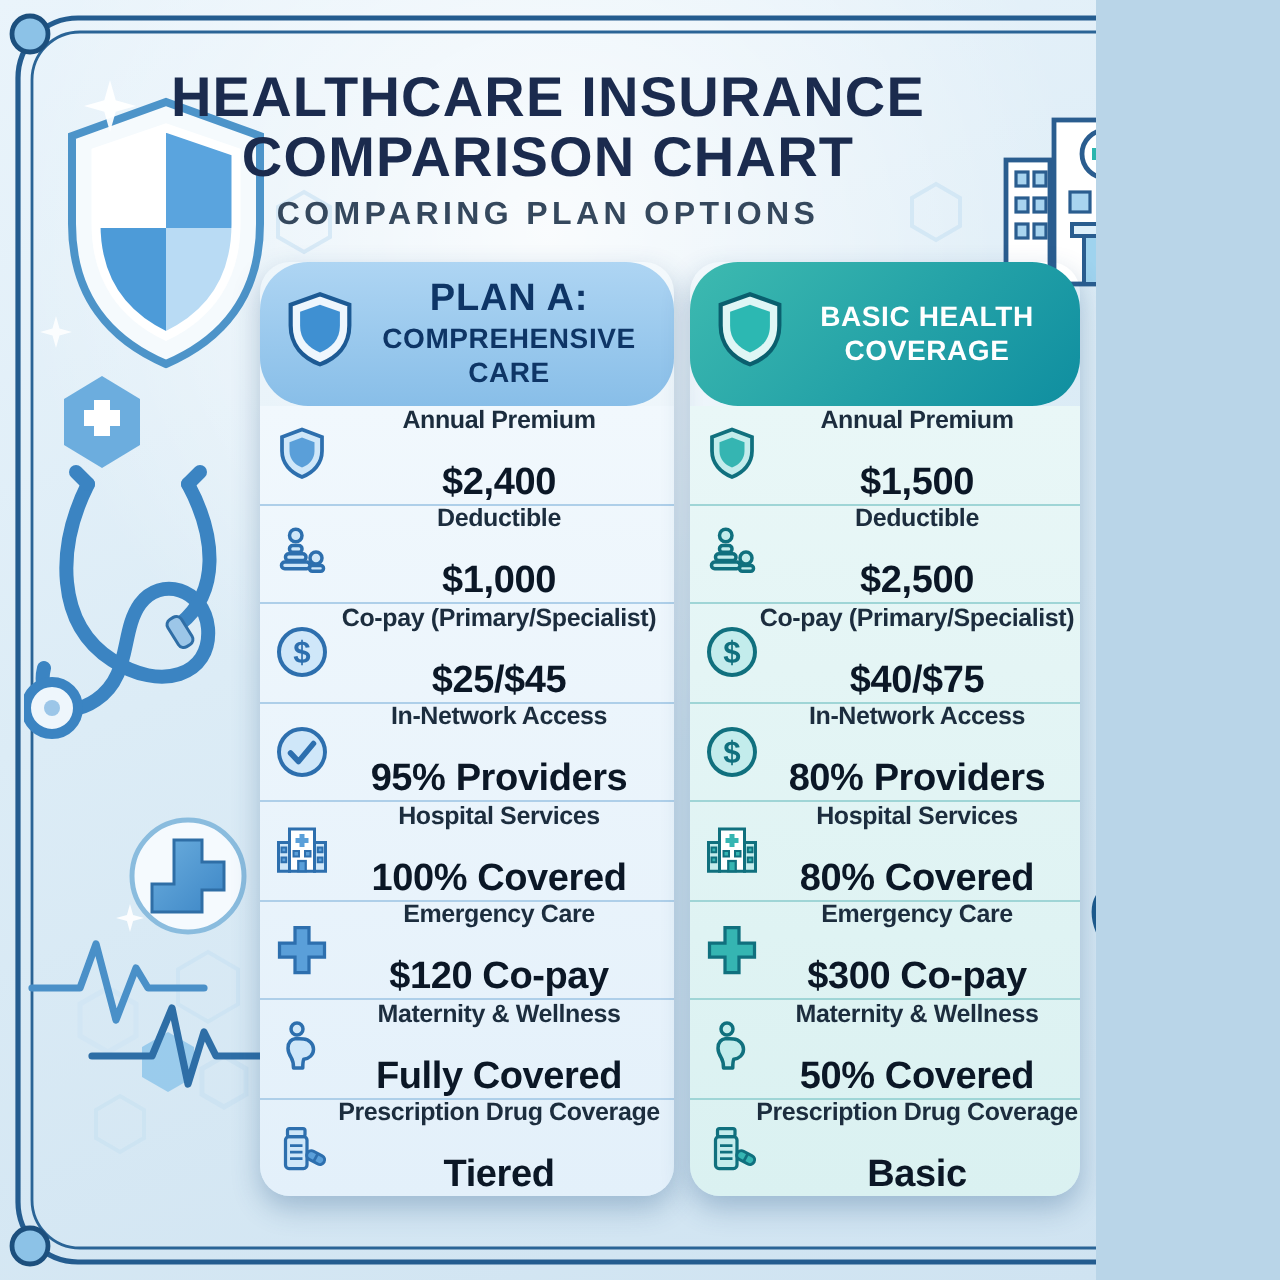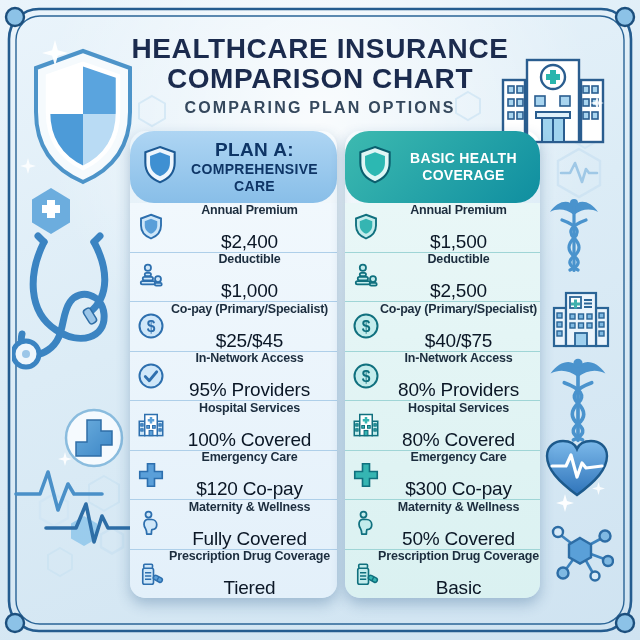--- a/index.html
+++ b/index.html
@@ -1,17 +1,17 @@
 <!DOCTYPE html>
 <html><head>
 <meta charset="utf-8">
 <style>
   html,body{margin:0;padding:0;background:#b9d5e8;}
   #canvas{
-    position:relative;width:640px;height:640px;overflow:hidden;
+    position:relative;width:548px;height:640px;overflow:hidden;
     font-family:"Liberation Sans",sans-serif;
     background:
       radial-gradient(circle at 50% 18%, rgba(255,255,255,.8) 0%, rgba(255,255,255,0) 45%),
       linear-gradient(160deg,#eaf4fb 0%,#dcecf6 45%,#cfe3f1 100%);
   }
   svg{display:block}
   .deco{position:absolute;pointer-events:none;}
   
   .frame{position:absolute;left:0;top:0;}
   
@@ -37,21 +37,21 @@
   .panel-body{height:395px;display:flex;flex-direction:column;border-radius:0 0 15px 15px;overflow:hidden;}
   .pa .panel-body{background:linear-gradient(180deg,#f1f8fd,#e3f0fa);}
   .pb .panel-body{background:linear-gradient(180deg,#e9f7f7,#daf1f1);}
   .prow{flex:1;display:flex;align-items:center;min-height:0;}
   .pa .prow:not(:last-child){border-bottom:1px solid #aecfe9;}
   .pb .prow:not(:last-child){border-bottom:1px solid #9fd5d6;}
   .picon{flex:0 0 42px;display:flex;justify-content:center;}
   .picon svg{width:30px;height:30px;}
   .ptext{flex:1;display:flex;flex-direction:column;align-items:center;text-align:center;padding-right:10px;min-width:0;}
   .plabel{font-size:12.5px;font-weight:700;color:#1c2d3e;letter-spacing:-.2px;white-space:nowrap;line-height:1.2;}
-  .pvalue{font-size:19px;font-weight:400;color:#0b1726;letter-spacing:-.2px;line-height:1.12;margin-top:13px;white-space:nowrap;}
+  .pvalue{font-size:19px;font-weight:700;color:#0b1726;letter-spacing:-.2px;line-height:1.12;margin-top:13px;white-space:nowrap;}
 </style>
 </head>
 <body>
 
 <div id="canvas">
 
   <svg class="deco" style="left:0;top:0" width="640" height="640" viewBox="0 0 640 640">
     <g fill="none" stroke="#c9e2f2" stroke-width="2" opacity=".65">
       <path d="M152 96l13 7.5v15l-13 7.5-13-7.5v-15z"></path>
       <path d="M468 92l12 7v14l-12 7-12-7v-14z"></path>

